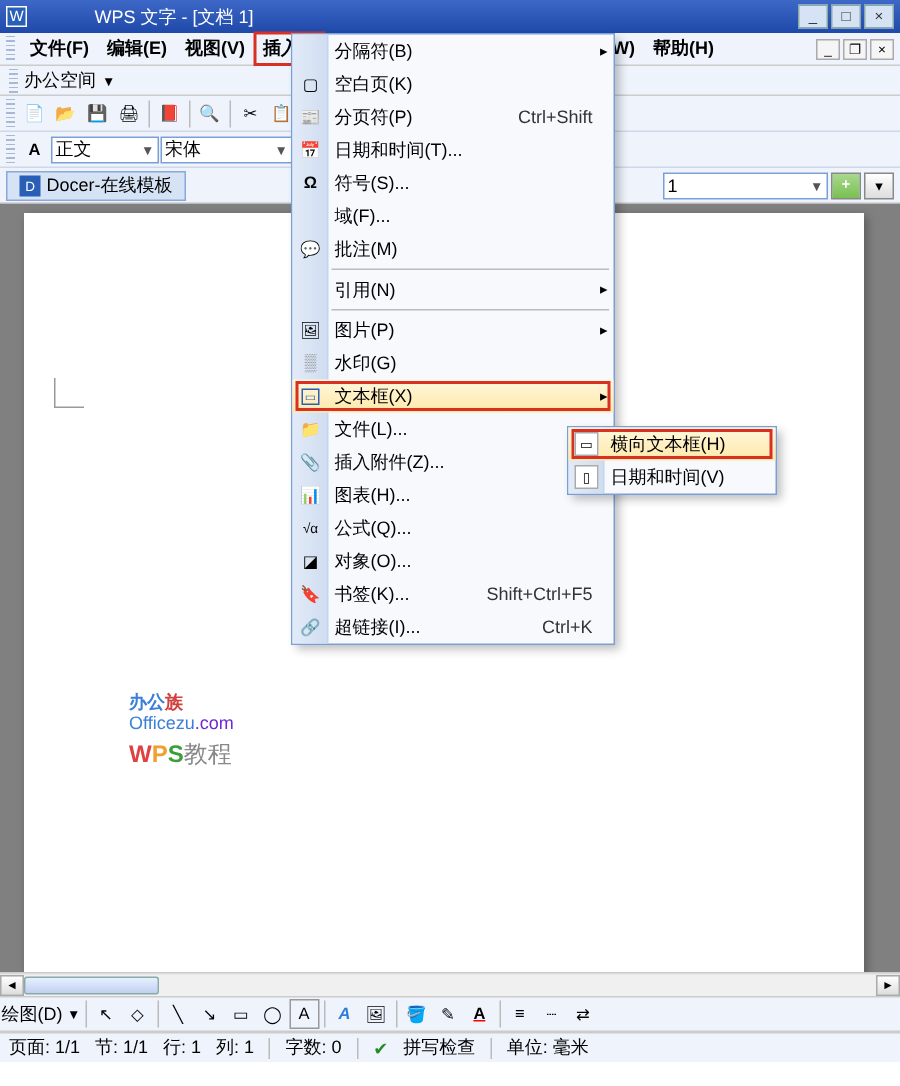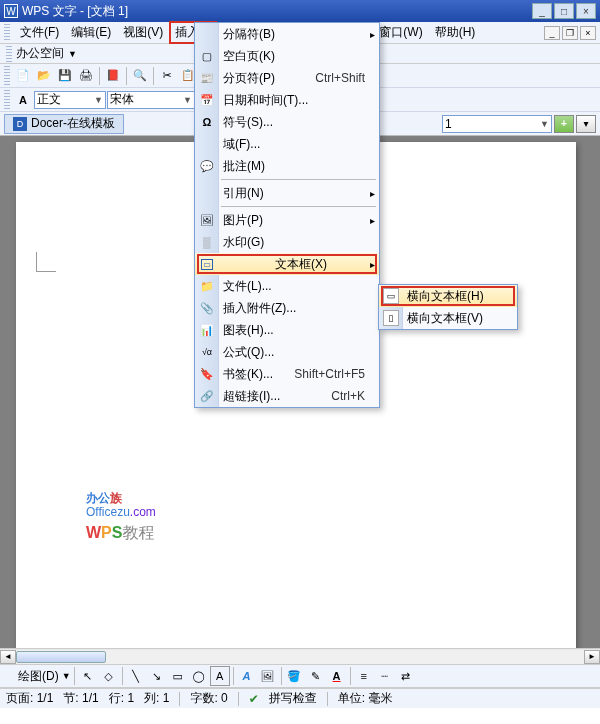--- a/index.html
+++ b/index.html
@@ -1,26 +1,26 @@
 <!DOCTYPE html>
 <html><head>
 <meta charset="utf-8">
 <style>
 * { margin: 0; padding: 0; box-sizing: border-box; font-family: "SimSun", "宋体", sans-serif; font-size: 12px; }
 body { background: #fff; width: 600px; height: 724px; overflow: hidden; position: relative; }
 
 .titlebar { background: linear-gradient(#3d68c7, #1e49a8); height: 22px; display: flex; align-items: center; padding: 0 4px; color: #fff; }
 .titlebar .icon { width: 14px; height: 14px; background: #2a5fb8; margin-right: 4px; display: inline-flex; align-items: center; justify-content: center; font-size: 10px; color: #fff; border: 1px solid #fff; }
-.titlebar .title { flex: 1; }
+.titlebar .title { flex: 1; margin-left: 41px; }
 .win-controls { display: flex; gap: 2px; }
 .win-btn { width: 20px; height: 16px; background: #d6e3f5; border: 1px solid #8aa; display: flex; align-items: center; justify-content: center; font-size: 10px; color: #333; }
 
 .menubar { background: #eef3fc; height: 22px; display: flex; align-items: center; padding: 0 4px; border-bottom: 1px solid #ccc; }
 .menubar .drag { width: 6px; height: 18px; background: repeating-linear-gradient(#a8b9d8, #a8b9d8 1px, transparent 1px, transparent 3px); margin-right: 4px; }
-.menu-item { padding: 3px 6px; cursor: default; }
+.menu-item { padding: 3px 6px; cursor: default; font-weight: bold; }
 .menu-item.active { border: 2px solid #d93025; padding: 1px 4px; }
 .menubar .right { margin-left: auto; display: flex; gap: 2px; }
 .mini-btn { width: 16px; height: 14px; border: 1px solid #aaa; background: #f5f5f5; display: flex; align-items: center; justify-content: center; font-size: 9px; }
 
 .workspace-bar { background: #eef3fc; height: 20px; display: flex; align-items: center; padding: 0 6px; border-bottom: 1px solid #ccc; }
 .workspace-bar .drag { width: 6px; height: 16px; background: repeating-linear-gradient(#a8b9d8, #a8b9d8 1px, transparent 1px, transparent 3px); margin-right: 4px; }
 .workspace-bar .arrow { margin-left: 4px; font-size: 9px; }
 
 .toolbar { background: #eef3fc; height: 24px; display: flex; align-items: center; padding: 0 4px; border-bottom: 1px solid #d0d8e8; gap: 1px; }
 .toolbar .drag { width: 6px; height: 20px; background: repeating-linear-gradient(#a8b9d8, #a8b9d8 1px, transparent 1px, transparent 3px); margin-right: 2px; }
@@ -37,50 +37,50 @@
 .tab-nav-btn.add { background: linear-gradient(#a8d890, #7ac050); color: #fff; font-weight: bold; }
 
 .document-area { position: relative; background: #808080; height: 528px; overflow: hidden; }
 .page { position: absolute; left: 16px; top: 6px; width: 560px; height: 516px; background: #fff; box-shadow: 2px 2px 6px rgba(0,0,0,0.3); }
 .page-corner { position: absolute; left: 20px; top: 110px; width: 20px; height: 20px; border-left: 1px solid #999; border-bottom: 1px solid #999; }
 .hscroll { position: absolute; bottom: 0; left: 0; right: 0; height: 16px; background: #e8e8e8; border-top: 1px solid #ccc; display: flex; align-items: center; }
 .hscroll .sbtn { width: 16px; height: 14px; background: linear-gradient(#fff,#ddd); border: 1px solid #aaa; display: flex; align-items: center; justify-content: center; font-size: 8px; }
 .hscroll .track { flex: 1; height: 14px; background: #f0f0f0; position: relative; }
 .hscroll .thumb { position: absolute; left: 0; width: 90px; height: 12px; top: 1px; background: linear-gradient(#e8f0ff,#c0d0f0); border: 1px solid #8aa; border-radius: 2px; }
 
-.watermark { position: absolute; left: 70px; top: 335px; pointer-events: none; }
+.watermark { position: absolute; left: 70px; top: 305px; pointer-events: none; }
 .wm1 { font-size: 28px; font-weight: bold; }
 .wm1 .b { color: #3a7fd8; } .wm1 .r { color: #d04040; }
 .wm2 { font-size: 12px; color: #3a7fd8; margin-top: -4px; }
 .wm2 .dotcom { color: #6d28d9; }
 .wm3 { margin-top: 4px; }
 .wm3 .w { color: #e04040; font-weight: bold; font-size: 16px; }
 .wm3 .p { color: #f0a030; font-weight: bold; font-size: 16px; }
 .wm3 .s { color: #3a9f3a; font-weight: bold; font-size: 16px; }
 .wm3 .t { color: #888; font-size: 16px; }
 
-.dropdown { position: absolute; top: 22px; left: 194px; width: 186px; background: #f7f9fc; border: 1px solid #7a9ed6; box-shadow: 3px 3px 6px rgba(0,0,0,0.25); z-index: 10; }
+.dropdown { position: absolute; top: 22px; left: 194px; width: 216px; background: #f7f9fc; border: 1px solid #7a9ed6; box-shadow: 3px 3px 6px rgba(0,0,0,0.25); z-index: 10; }
 .dd-strip { position: absolute; left: 0; top: 0; bottom: 0; width: 24px; background: linear-gradient(90deg,#e2ebf8,#d0ddf0); border-right: 1px solid #c4d3ef; }
 .dd-item { position: relative; height: 22px; display: flex; align-items: center; padding-left: 28px; cursor: default; }
 .dd-item .icon { position: absolute; left: 4px; width: 16px; height: 16px; display: flex; align-items: center; justify-content: center; font-size: 11px; }
 .dd-item .shortcut { margin-left: auto; margin-right: 14px; color: #333; }
 .dd-item .sub { position: absolute; right: 4px; font-size: 10px; }
 .dd-sep { position: relative; height: 5px; }
 .dd-sep::after { content: ""; position: absolute; left: 26px; right: 3px; top: 2px; height: 1px; background: #bbb; }
-.dd-item.highlight { background: linear-gradient(#fff7dd, #ffe9a8); justify-content: center; }
+.dd-item.highlight { background: linear-gradient(#fff7dd, #ffe9a8); }
 .dd-item.highlight::before { content: ""; position: absolute; left: 2px; right: 2px; top: 1px; bottom: 1px; border: 2px solid #d93025; pointer-events: none; }
 
 .submenu { position: absolute; top: 284px; left: 378px; width: 140px; background: #f7f9fc; border: 1px solid #7a9ed6; box-shadow: 3px 3px 6px rgba(0,0,0,0.25); z-index: 11; }
 .submenu .dd-strip { width: 24px; }
 .sm-item { position: relative; height: 22px; display: flex; align-items: center; padding-left: 28px; }
 .sm-item .icon { position: absolute; left: 4px; width: 16px; height: 16px; display: flex; align-items: center; justify-content: center; border: 1px solid #aaa; background: #fff; font-size: 9px; }
 .sm-item.highlight { background: linear-gradient(#fff7dd, #ffe9a8); }
 .sm-item.highlight::before { content: ""; position: absolute; left: 2px; right: 2px; top: 1px; bottom: 1px; border: 2px solid #d93025; pointer-events: none; }
 
-.draw-toolbar { background: #eef3fc; height: 24px; display: flex; align-items: center; padding: 0 17px; border-top: 1px solid #ccc; border-bottom: 1px solid #ccc; gap: 1px; }
+.draw-toolbar { background: #eef3fc; height: 24px; display: flex; align-items: center; padding: 0 0; border-top: 1px solid #ccc; border-bottom: 1px solid #ccc; gap: 1px; }
 
 .statusbar { background: #eef3fc; height: 20px; display: flex; align-items: center; gap: 10px; padding: 0 6px; border-top: 1px solid #ccc; }
 .statusbar .sep { width: 1px; height: 14px; background: #bbb; }
 .ic-blank::before { content: "▢"; }
 .ic-pg::before { content: "📰"; font-size: 11px; }
 .ic-num::before { content: "#"; color: #2a5fb8; }
 .ic-date::before { content: "📅"; font-size: 11px; }
 .ic-sym::before { content: "Ω"; font-weight: bold; }
 .ic-comm::before { content: "💬"; font-size: 11px; }
 .ic-pic::before { content: "🖼"; font-size: 11px; }
@@ -255,40 +255,44 @@
     </div>
   <div class="dd-item">
       <span class="icon ic-chart"></span>
       <span>图表(H)...</span>
     </div>
   <div class="dd-item">
       <span class="icon ic-eq"></span>
       <span>公式(Q)...</span>
     </div>
   <div class="dd-item">
+      <span class="icon ic-obj"></span>
+      <span>对象(O)...</span>
+    </div>
+  <div class="dd-item">
       <span class="icon ic-bm"></span>
       <span>书签(K)...</span>
       <span class="shortcut">Shift+Ctrl+F5</span>
     </div>
   <div class="dd-item">
       <span class="icon ic-link"></span>
       <span>超链接(I)...</span>
       <span class="shortcut">Ctrl+K</span>
     </div>
 </div>
 
 <div class="submenu">
   <div class="dd-strip"></div>
   <div class="sm-item highlight">
     <span class="icon">▭</span>
     <span>横向文本框(H)</span>
   </div>
   <div class="sm-item">
     <span class="icon">▯</span>
-    <span>横向文本框(V)</span>
+    <span>日期和时间(V)</span>
   </div>
 </div>
 
 <div class="draw-toolbar">
   <div class="drag"></div>
   <span>绘图(D)</span>
   <span style="font-size:9px;margin-left:2px;">▼</span>
   <div class="tb-sep"></div>
   <div class="tb-btn">↖</div>
   <div class="tb-btn">◇</div>

